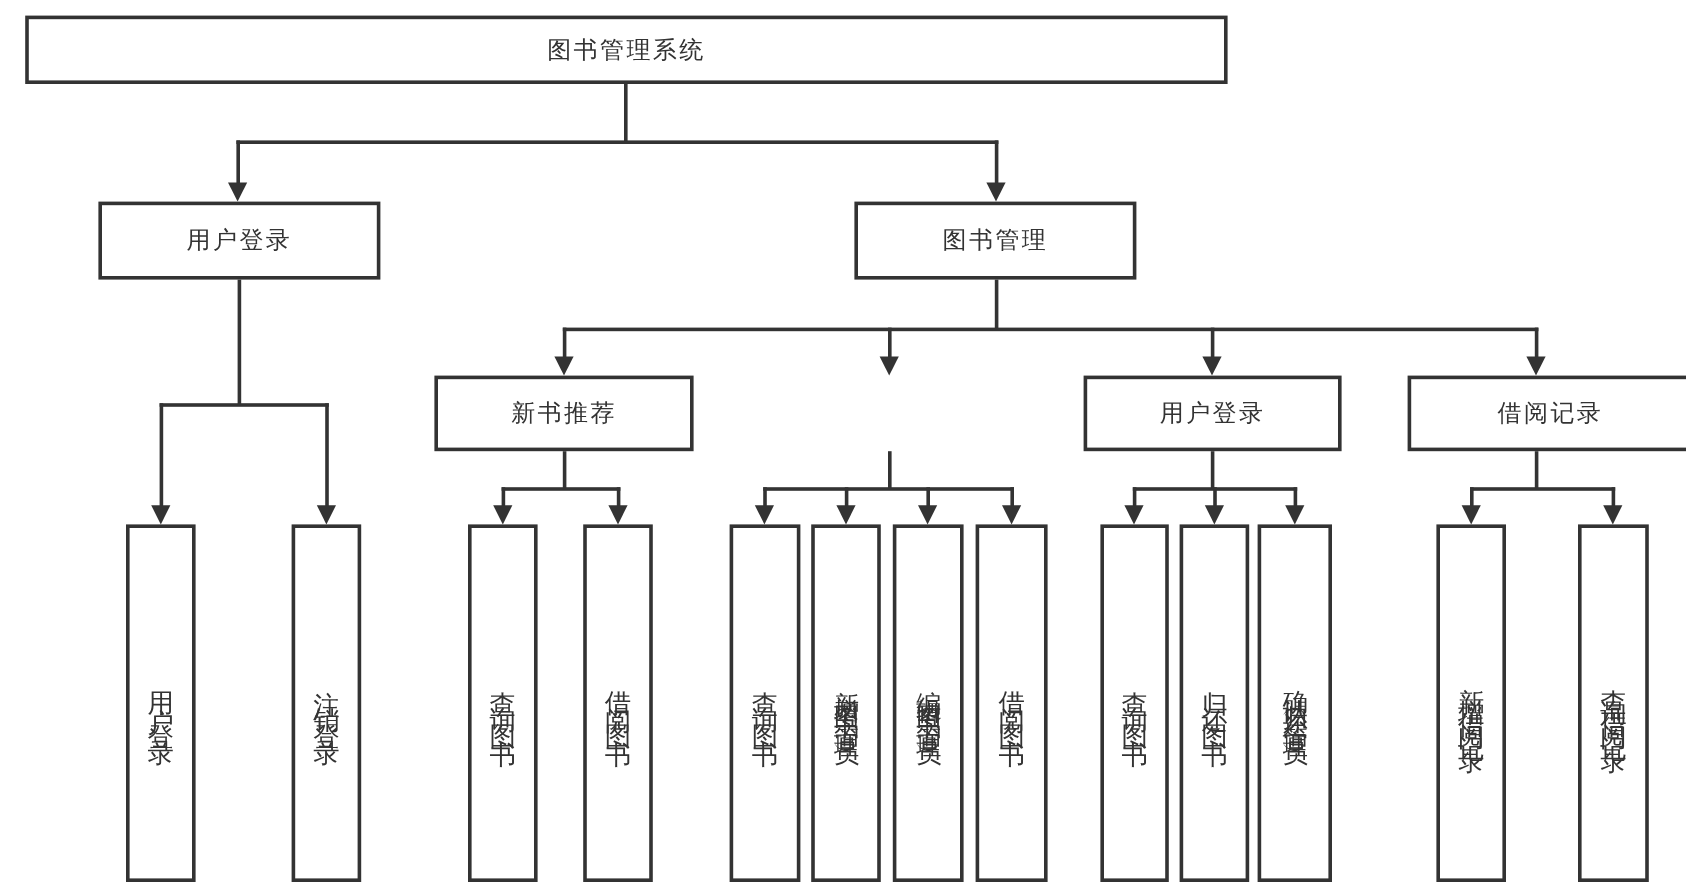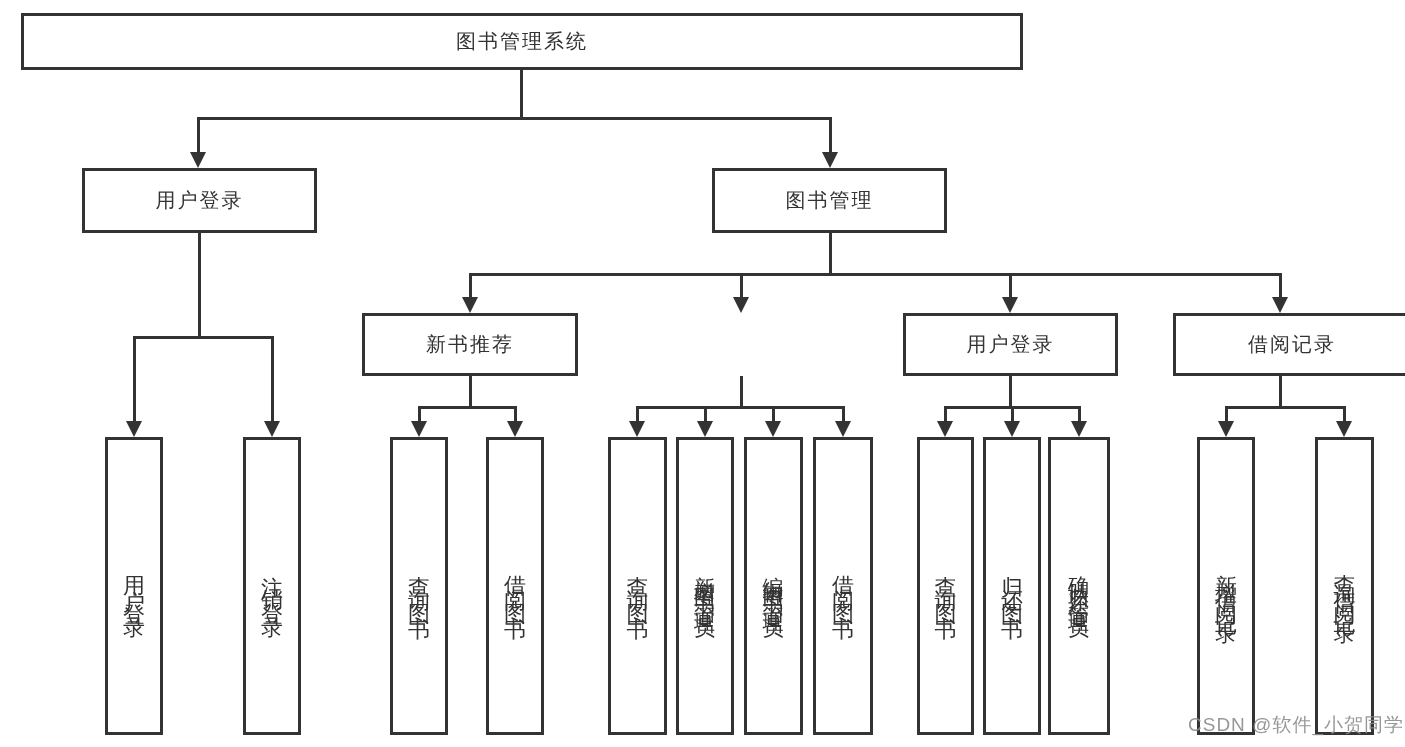--- a/index.html
+++ b/index.html
@@ -158,15 +158,14 @@
   <div class="vl" style="left:1078px;top:406px;height:17px"></div>
   <div class="arr" style="left:1071px;top:421px"></div>
 
   <div class="vl" style="left:1279px;top:376px;height:31px"></div>
   <div class="hl" style="left:1225px;top:406px;width:121px"></div>
   <div class="vl" style="left:1225px;top:406px;height:17px"></div>
   <div class="arr" style="left:1218px;top:421px"></div>
   <div class="vl" style="left:1343px;top:406px;height:17px"></div>
   <div class="arr" style="left:1336px;top:421px"></div>
 
-  <div class="watermark">CSDN @软件_小贺同学</div>
 
 </div>
 
 </body></html>

